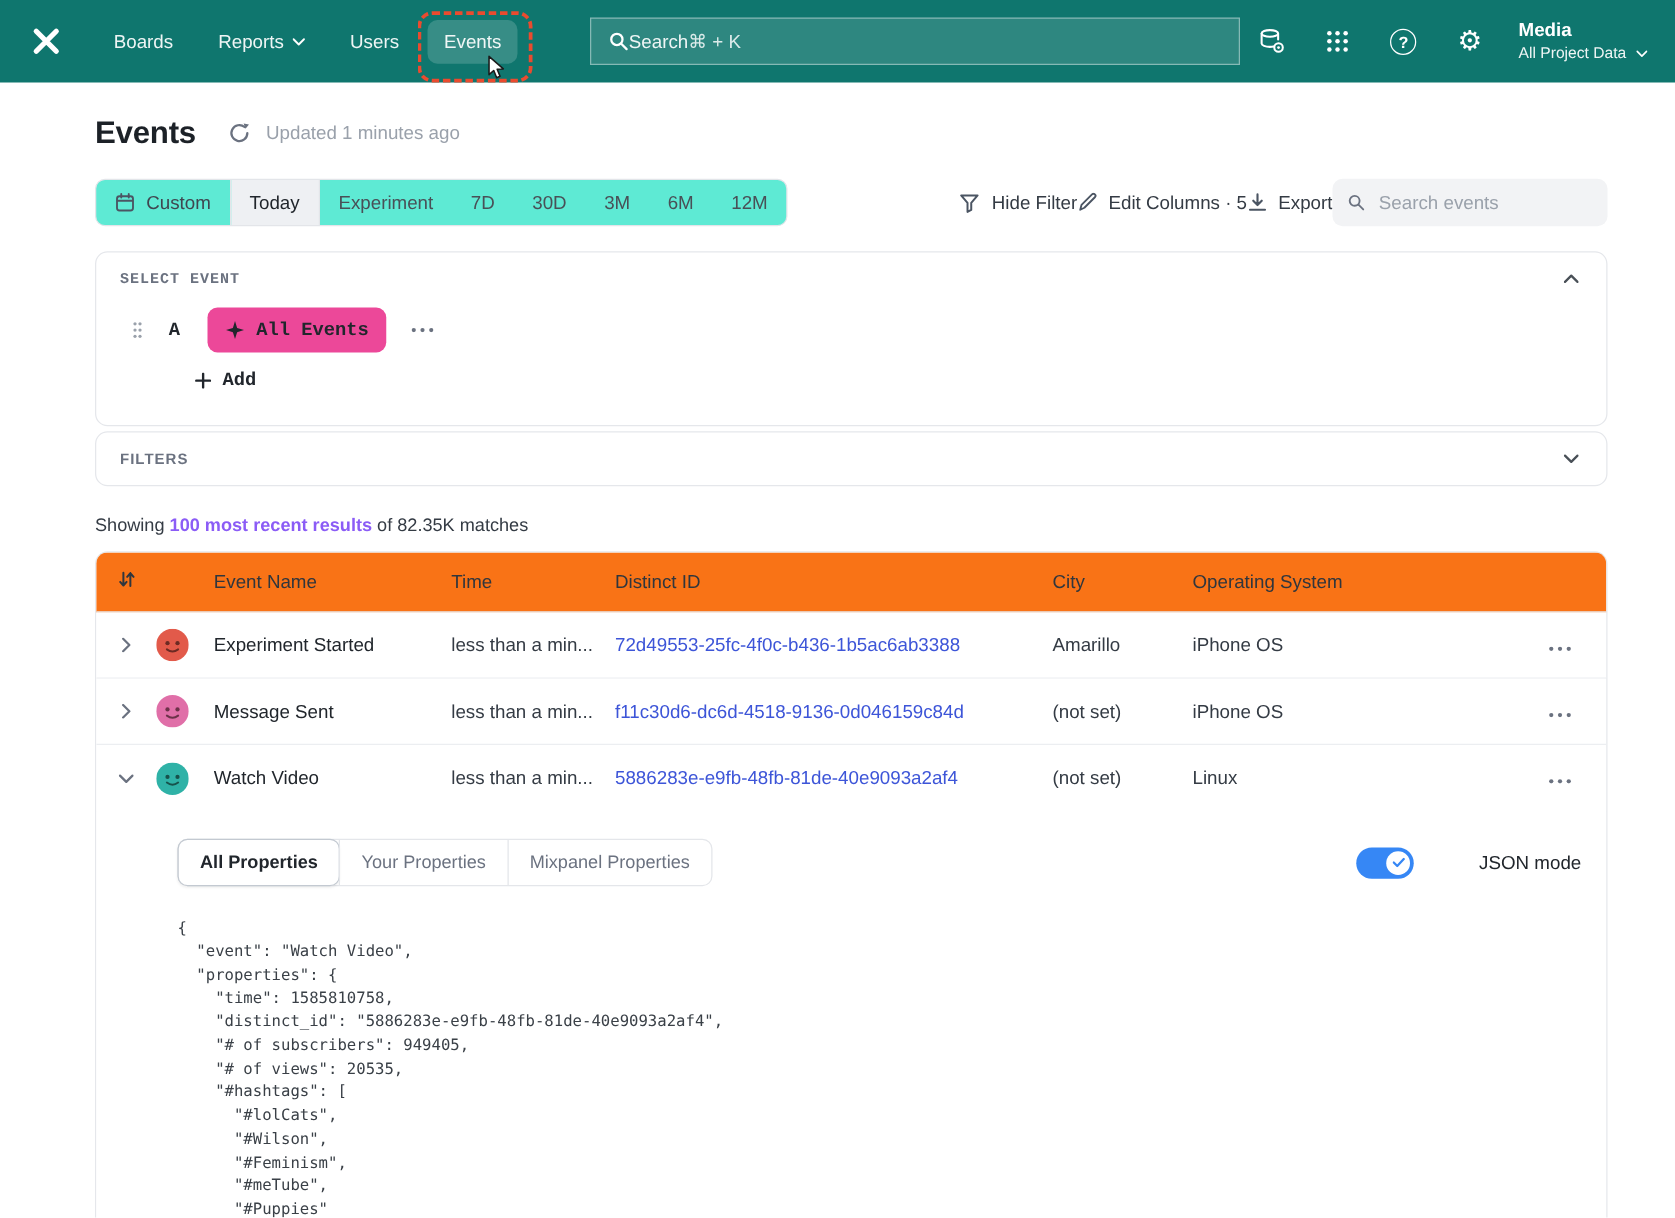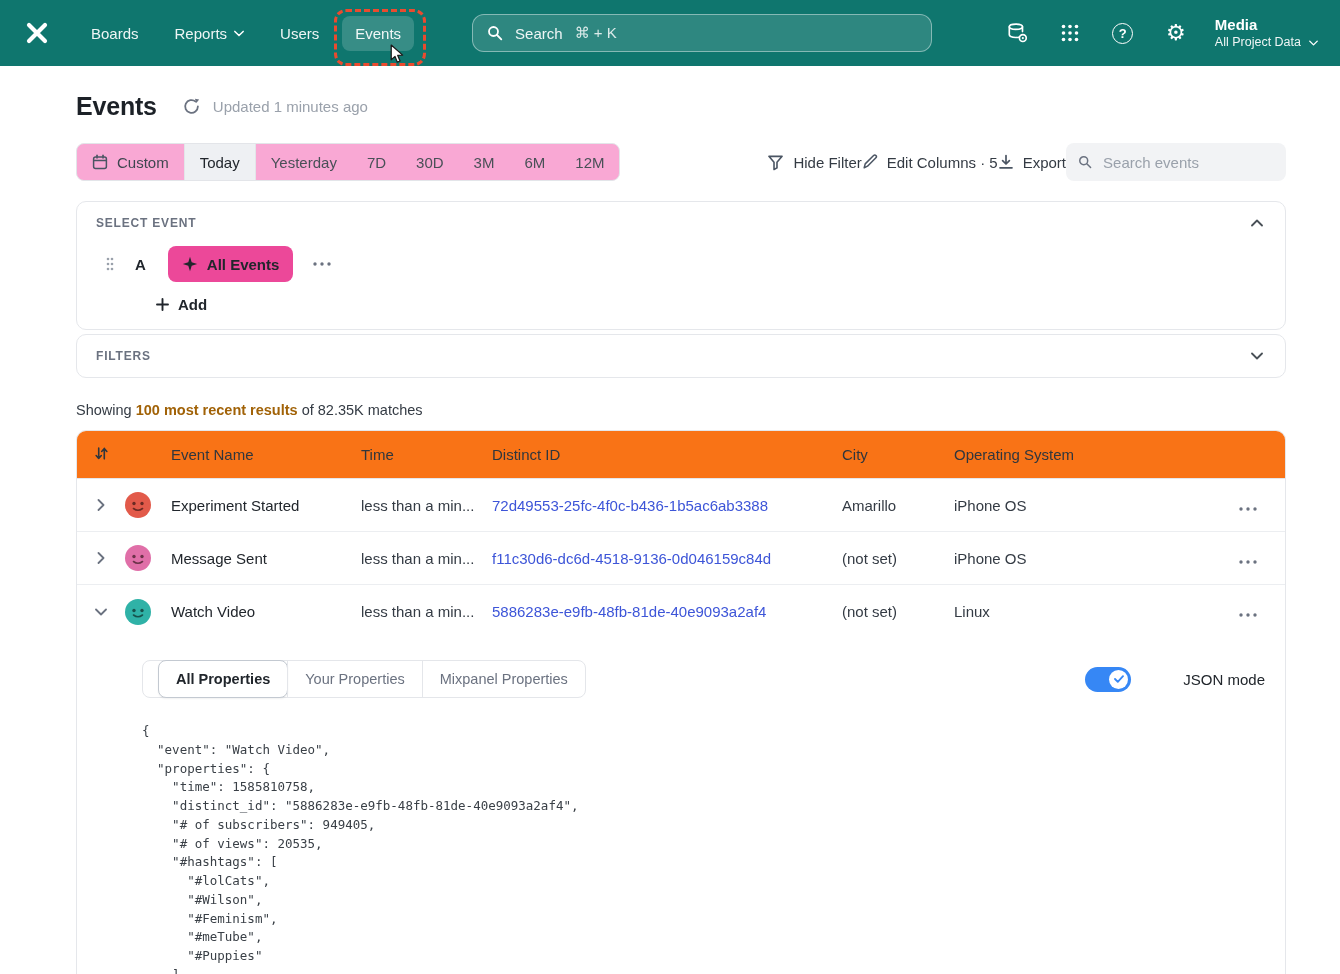--- a/index.html
+++ b/index.html
@@ -28,25 +28,25 @@
     color: rgba(255,255,255,0.93);
     font-size: 15px;
     padding: 9px 13px;
     border-radius: 8px;
     cursor: pointer;
     white-space: nowrap;
   }
   .nav-item.active { background: rgba(255,255,255,0.17); }
   .nav-search {
     margin-left: 58px;
-    width: 460px; height: 38px;
+    width: 520px; height: 38px;
     background: rgba(255,255,255,0.13);
     border: 1px solid rgba(255,255,255,0.42);
-    border-radius: 12px;
-    display: flex; align-items: center; gap: 12px;
+    border-radius: 0;
+    display: flex; align-items: center; gap: 0;
     padding: 0 14px;
     color: rgba(255,255,255,0.92);
     font-size: 15px;
     cursor: text;
   }
   .nav-search .shortcut { opacity: 0.9; }
   .nav-right { margin-left: auto; display: flex; align-items: center; gap: 29px; color: #fff; }
   .icon-btn { width: 24px; height: 24px; display: flex; align-items: center; justify-content: center; color: #fff; cursor: pointer; }
   .help-circle {
     width: 21px; height: 21px; border-radius: 50%;
@@ -72,60 +72,60 @@
 
   
   .content { padding: 26px 54px 0 76px; }
 
   .heading-row { display: flex; align-items: center; }
   .page-title { margin: 0; font-size: 25px; font-weight: 700; color: #1c2127; letter-spacing: -0.2px; }
   .refresh-btn { margin-left: 26px; color: #6b7280; display: flex; cursor: pointer; }
   .updated { margin-left: 13px; font-size: 15px; color: #9aa1ab; }
 
   .toolbar { margin-top: 22px; display: flex; align-items: center; }
-  .ranges { display: inline-flex; height: 38px; border: 1px solid #e3e5e9; border-radius: 8px; background: #f9a8d4; overflow: hidden; }
+  .ranges { display: inline-flex; height: 38px; border: 1px solid #e3e5e9; border-radius: 8px; background: #5eead4; overflow: hidden; }
   .range { display: flex; align-items: center; gap: 9px; padding: 0 15px; font-size: 15px; color: #495057; cursor: pointer; white-space: nowrap; }
   .range.custom { border-right: 1px solid #e3e5e9; color: #3f4650; }
   .range.selected { background: #eef0f3; border-right: 1px solid #e3e5e9; color: #21262c; }
   .toolbar-right { margin-left: auto; display: flex; align-items: center; }
   .tool-btn { display: flex; align-items: center; gap: 9px; font-size: 15px; color: #343b44; cursor: pointer; white-space: nowrap; }
   .tool-btn .t-icon { color: #4b5563; display: flex; }
   .search-events {
     width: 220px; height: 38px;
     background: #f2f3f5; border-radius: 8px;
     display: flex; align-items: center; gap: 9px;
     padding: 0 12px; color: #6b7280;
   }
   .search-events input {
     border: 0; background: transparent; outline: none;
     font-size: 15px; width: 100%; color: #21262c;
     font-family: "Liberation Sans", sans-serif;
   }
   .search-events input::placeholder { color: #9aa1ab; }
 
   .card { border: 1px solid #e5e7eb; border-radius: 10px; background: #fff; }
-  .select-card { margin-top: 20px; padding: 14px 18px 14px 19px; }
+  .select-card { margin-top: 20px; padding: 14px 18px 24px 19px; font-family: Liberation Mono, monospace; }
   .card-title { font-size: 12px; font-weight: 700; letter-spacing: 0.8px; color: #6b7280; }
   .select-head, .filters-inner { display: flex; align-items: center; justify-content: space-between; }
   .collapse-btn { color: #495057; display: flex; cursor: pointer; padding: 2px 4px; }
   .event-row { margin-top: 16px; display: flex; align-items: center; }
   .drag-handle { color: #9aa1ab; margin: 0 21px 0 10px; display: flex; cursor: grab; }
   .row-letter { font-weight: 700; font-size: 15px; color: #21262c; margin-right: 22px; }
   .event-pill {
     display: flex; align-items: center; gap: 9px;
     background: #ec4899; border-radius: 8px; height: 36px;
     padding: 0 14px; font-size: 15px; font-weight: 700; color: #21262c; cursor: pointer;
   }
   .row-dots { margin-left: 14px; color: #6b7280; cursor: pointer; padding: 5px 6px; display: flex; }
   .add-row { margin-top: 14px; margin-left: 60px; display: inline-flex; align-items: center; gap: 9px; font-size: 15px; font-weight: 700; color: #21262c; cursor: pointer; }
   .filters-card { margin-top: 4px; height: 44px; padding: 0 18px 0 19px; display: flex; align-items: center; }
   .filters-inner { width: 100%; }
 
   .results-line { margin-top: 24px; font-size: 14.5px; color: #343b44; }
-  .results-line b { font-weight: 700; color: #a16207; }
+  .results-line b { font-weight: 700; color: #8b5cf6; }
 
   
   .table-card { margin-top: 12px; overflow: hidden; }
   .grid-row {
     display: grid;
     grid-template-columns: 48px 46px 190px 131px 350px 112px 200px 1fr;
     align-items: center;
   }
   .thead { background: #f97316; height: 48px; border-bottom: 1px solid #e5e7eb; font-size: 15px; color: #30363d; }
   .th { white-space: nowrap; }
@@ -137,21 +137,21 @@
   .avatar { width: 26px; height: 26px; display: block; }
   .cell-name { color: #21262c; white-space: nowrap; overflow: hidden; text-overflow: ellipsis; }
   .cell-time { white-space: nowrap; overflow: hidden; }
   .time-underline { border-bottom: 1px solid #596068; padding-bottom: 2px; }
   .cell-link { color: #3d55d8; cursor: pointer; white-space: nowrap; }
   .dots-cell { display: flex; justify-content: flex-end; padding-right: 28px; color: #6b7280; }
 
   
   .detail { padding: 22px 20px 20px 65px; background: #fff; }
   .detail-head { display: flex; align-items: center; justify-content: space-between; }
-  .tabs { display: inline-flex; border: 1px solid #e4e6ea; border-radius: 8px; padding-left: 16px; }
+  .tabs { display: inline-flex; border: 1px solid #e4e6ea; border-radius: 8px; }
   .tab { padding: 10px 17px; font-size: 14.5px; color: #6b7280; cursor: pointer; border-left: 1px solid #e4e6ea; white-space: nowrap; }
   .tab:first-child { border-left: 0; }
   .tab.active {
     margin: -1px; border: 1px solid #c3c9d1; border-radius: 8px;
     background: #fff; color: #21262c; font-weight: 700;
     box-shadow: 0 1px 2px rgba(0,0,0,0.06);
   }
   .json-toggle { display: flex; align-items: center; gap: 14px; }
   .switch { width: 46px; height: 25px; border-radius: 13px; background: #3687f5; position: relative; cursor: pointer; }
   .knob {
@@ -275,21 +275,21 @@
           <line x1="1.6" y1="6.6" x2="14.4" y2="6.6" stroke="#4b5563" stroke-width="1.5"></line>
           <line x1="5" y1="1.2" x2="5" y2="4" stroke="#4b5563" stroke-width="1.5" stroke-linecap="round"></line>
           <line x1="11" y1="1.2" x2="11" y2="4" stroke="#4b5563" stroke-width="1.5" stroke-linecap="round"></line>
         </svg>
         <span>Custom</span>
       </div>
       <div class="range selected">
           <span>Today</span>
         </div>
       <div class="range">
-          <span>Yesterday</span>
+          <span>Experiment</span>
         </div>
       <div class="range">
           <span>7D</span>
         </div>
       <div class="range">
           <span>30D</span>
         </div>
       <div class="range">
           <span>3M</span>
         </div>

